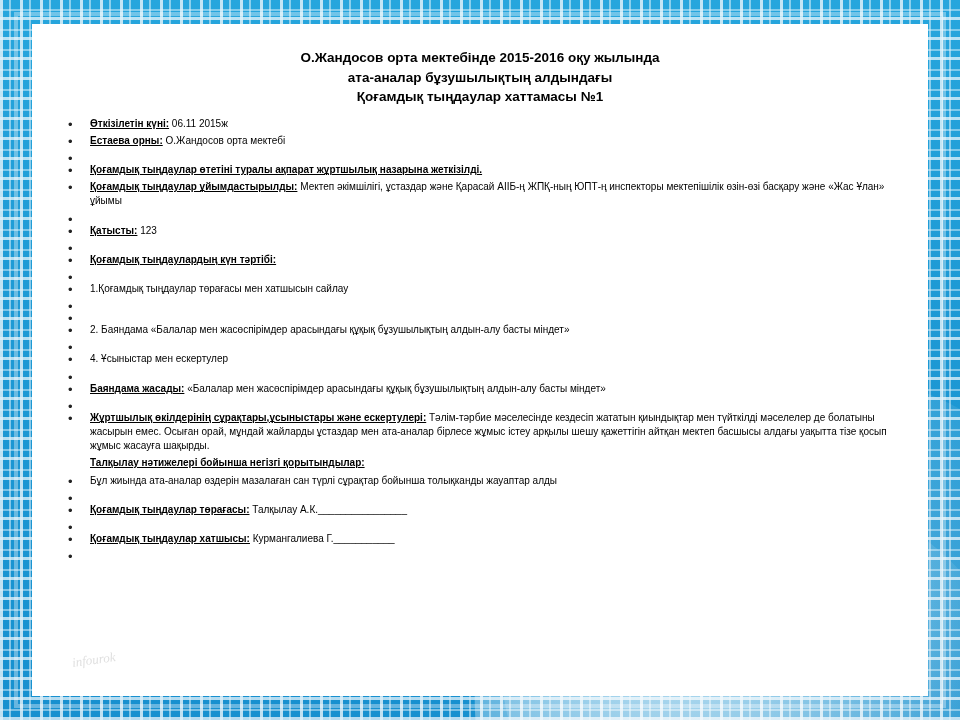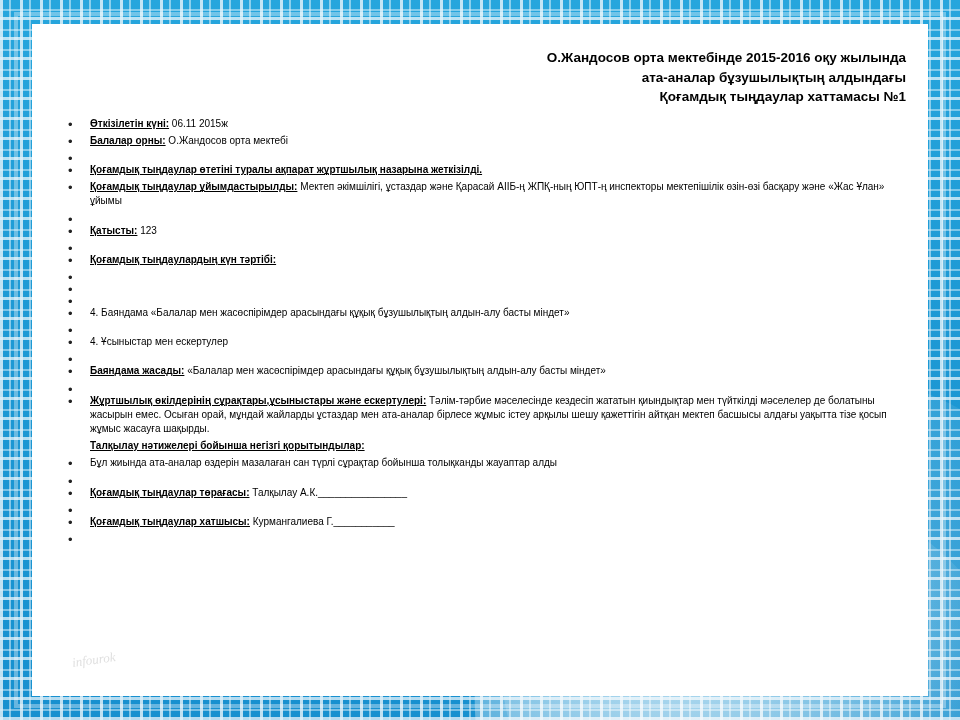--- a/index.html
+++ b/index.html
@@ -75,21 +75,21 @@
     left: 32px;
     top: 24px;
     width: 896px;
     height: 672px;
     background: #ffffff;
     box-sizing: border-box;
     padding: 16px 22px 10px 22px;
     overflow: hidden;
   }
   .title-block {
-    text-align: right;
+    text-align: center;
     font-weight: bold;
     font-size: 13.5px;
     color: #000;
     line-height: 1.45;
     margin-top: 8px;
     margin-bottom: 10px;
   }
   .title-block div { white-space: nowrap; }
 
   ul.bullets {
@@ -142,32 +142,33 @@
 
   <div class="page">
     <div class="title-block">
       <div>О.Жандосов  орта мектебінде 2015-2016 оқу жылында</div>
       <div>ата-аналар бұзушылықтың алдындағы</div>
       <div>Қоғамдық тыңдаулар хаттамасы №1</div>
     </div>
 
     <ul class="bullets" id="bullet-list">
         <li><span class="u">Өткізілетін күні:</span><span> 06.11 2015ж</span></li>
-        <li><span class="u">Балалар орны:</span><span> О.Жандосов орта  мектебі</span></li>
+        <li><span class="u">Естаева орны:</span><span> О.Жандосов орта  мектебі</span></li>
         <li class="empty"></li>
         <li><span class="u">Қоғамдық тыңдаулар өтетіні туралы ақпарат жұртшылық назарына жеткізілді.</span></li>
         <li><span class="u">Қоғамдық тыңдаулар ұйымдастырылды:</span><span> Мектеп әкімшілігі, ұстаздар және  Қарасай АІІБ-ң  ЖПҚ-ның   ЮПТ-ң инспекторы  мектепішілік өзін-өзі басқару және «Жас Ұлан» ұйымы</span></li>
         <li class="empty"></li>
         <li><span class="u">Қатысты:</span><span> 123</span></li>
         <li class="empty"></li>
         <li><span class="u">Қоғамдық тыңдаулардың күн тәртібі:</span></li>
         <li class="empty"></li>
+        <li><span>1.Қоғамдық тыңдаулар төрағасы мен хатшысын сайлау</span></li>
         <li class="empty"></li>
         <li class="empty"></li>
-        <li><span>4. Баяндама «Балалар мен жасөспірімдер арасындағы құқық бұзушылықтың   алдын-алу басты міндет»</span></li>
+        <li><span>2. Баяндама «Балалар мен жасөспірімдер арасындағы құқық бұзушылықтың   алдын-алу басты міндет»</span></li>
         <li class="empty"></li>
         <li><span>4. Ұсыныстар мен ескертулер</span></li>
         <li class="empty"></li>
         <li><span class="u">Баяндама жасады:</span><span> «Балалар мен жасөспірімдер арасындағы құқық бұзушылықтың   алдын-алу басты міндет»</span></li>
         <li class="empty"></li>
         <li><span class="u">Жұртшылық өкілдерінің сұрақтары,ұсыныстары және ескертулері:</span><span>  Тәлім-тәрбие мәселесінде кездесіп жататын қиындықтар мен түйткілді мәселелер де болатыны жасырын емес. Осыған орай, мұндай жайларды ұстаздар мен ата-аналар бірлесе жұмыс істеу арқылы шешу қажеттігін айтқан мектеп басшысы алдағы уақытта тізе қосып жұмыс жасауға шақырды.</span></li>
         <li class="nob" style="list-style: none; padding-left: 36px; text-indent: 0px;"><span class="u">Талқылау нәтижелері бойынша негізгі қорытындылар:</span></li>
         <li><span>Бұл жиында  ата-аналар өздерін мазалаған  сан түрлі сұрақтар  бойынша толықканды жауаптар алды</span></li>
         <li class="empty"></li>
         <li><span class="u">Қоғамдық тыңдаулар төрағасы:</span><span> Талқылау А.К.</span><span class="fill">________________</span></li>

